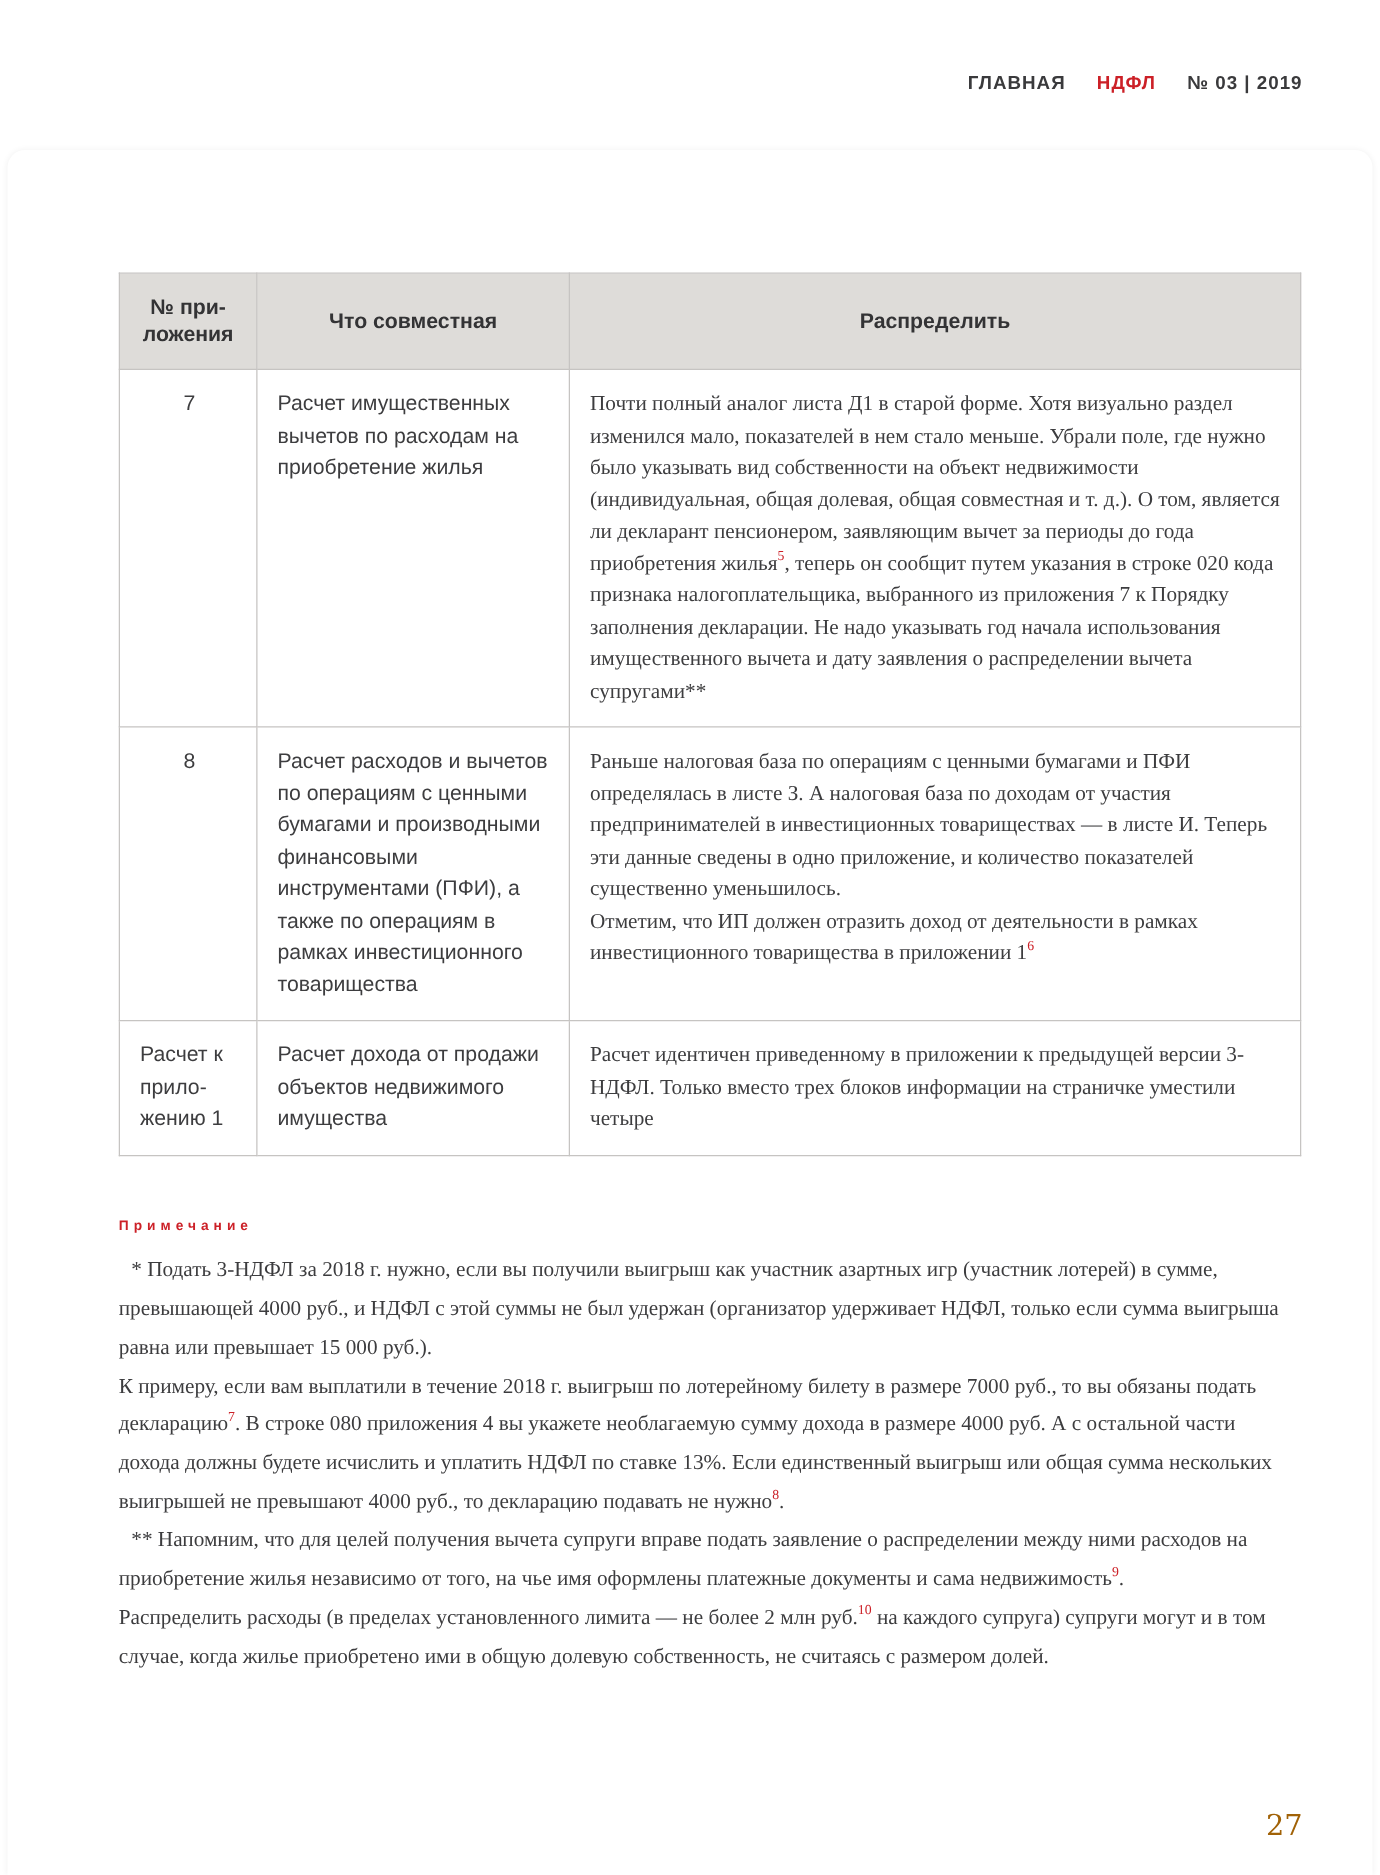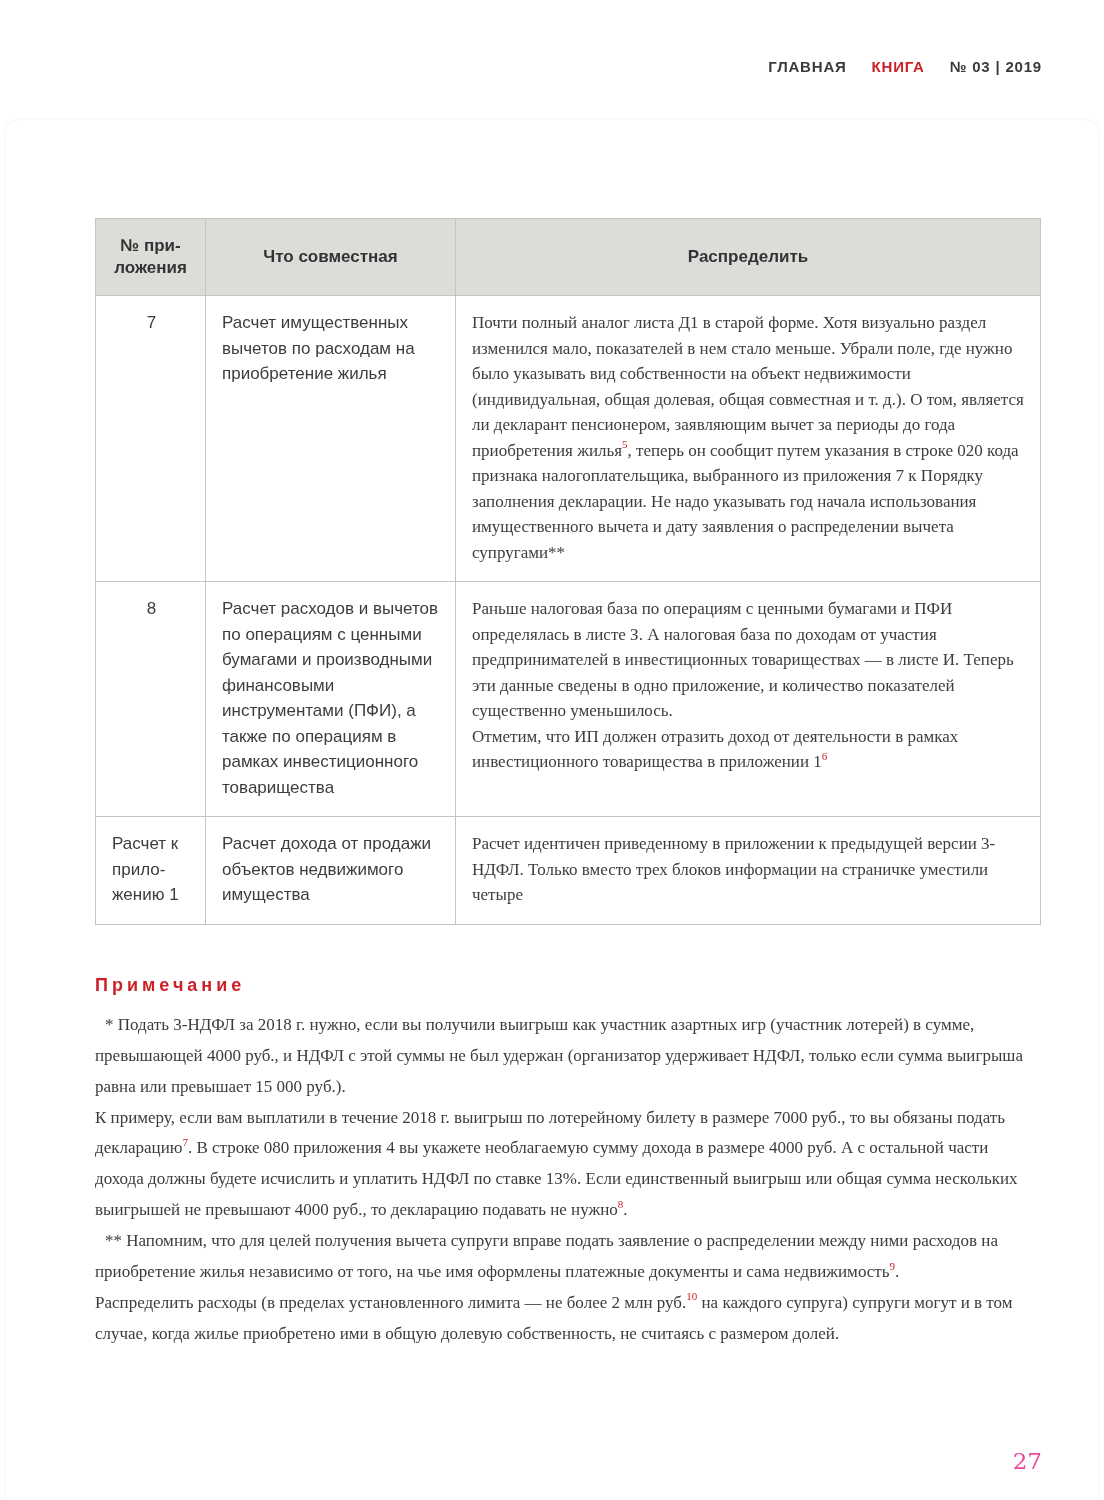--- a/index.html
+++ b/index.html
@@ -40,40 +40,40 @@
   col.c-comment { width: 585px; }
   tbody tr:nth-child(1) td:first-child,
   tbody tr:nth-child(2) td:first-child { text-align: center; }
   .rt-p { margin: 0; font-family: Liberation Serif, serif; }
   sup.fn {
     color: var(--accent); font-size: 11px; line-height: 0;
     position: relative; top: -1px;
   }
   .note { margin-top: 50px; width: 945px; }
   .note-title {
-    color: var(--accent); font-weight: bold; font-size: 18px;
+    color: var(--accent); font-weight: bold; font-size: 11px;
     letter-spacing: 4px; margin-bottom: 14px;
   }
   .note-body .rt-p {
     font-size: 17px; line-height: 1.82; margin: 0; color: #3c3c3e;
   }
   .note-body .rt-p.star { text-indent: 10px; }
   .page-number {
     position: absolute; right: 62px; bottom: 26px;
-    font-family: "DejaVu Serif", serif; font-size: 23px; color: #ec4899;
+    font-family: "DejaVu Serif", serif; font-size: 23px; color: #a16207;
   }
 </style>
 </head>
 <body>
 
 <div class="card"></div>
 
 <div class="mag-header">
   <span>ГЛАВНАЯ</span>
-  <span class="red">КНИГА</span>
+  <span class="red">НДФЛ</span>
   <span>№ 03 | 2019</span>
 </div>
 
 <div class="content">
   <table class="main">
     <colgroup>
       <col class="c-id">
         <col class="c-subject">
         <col class="c-comment">
     </colgroup>

